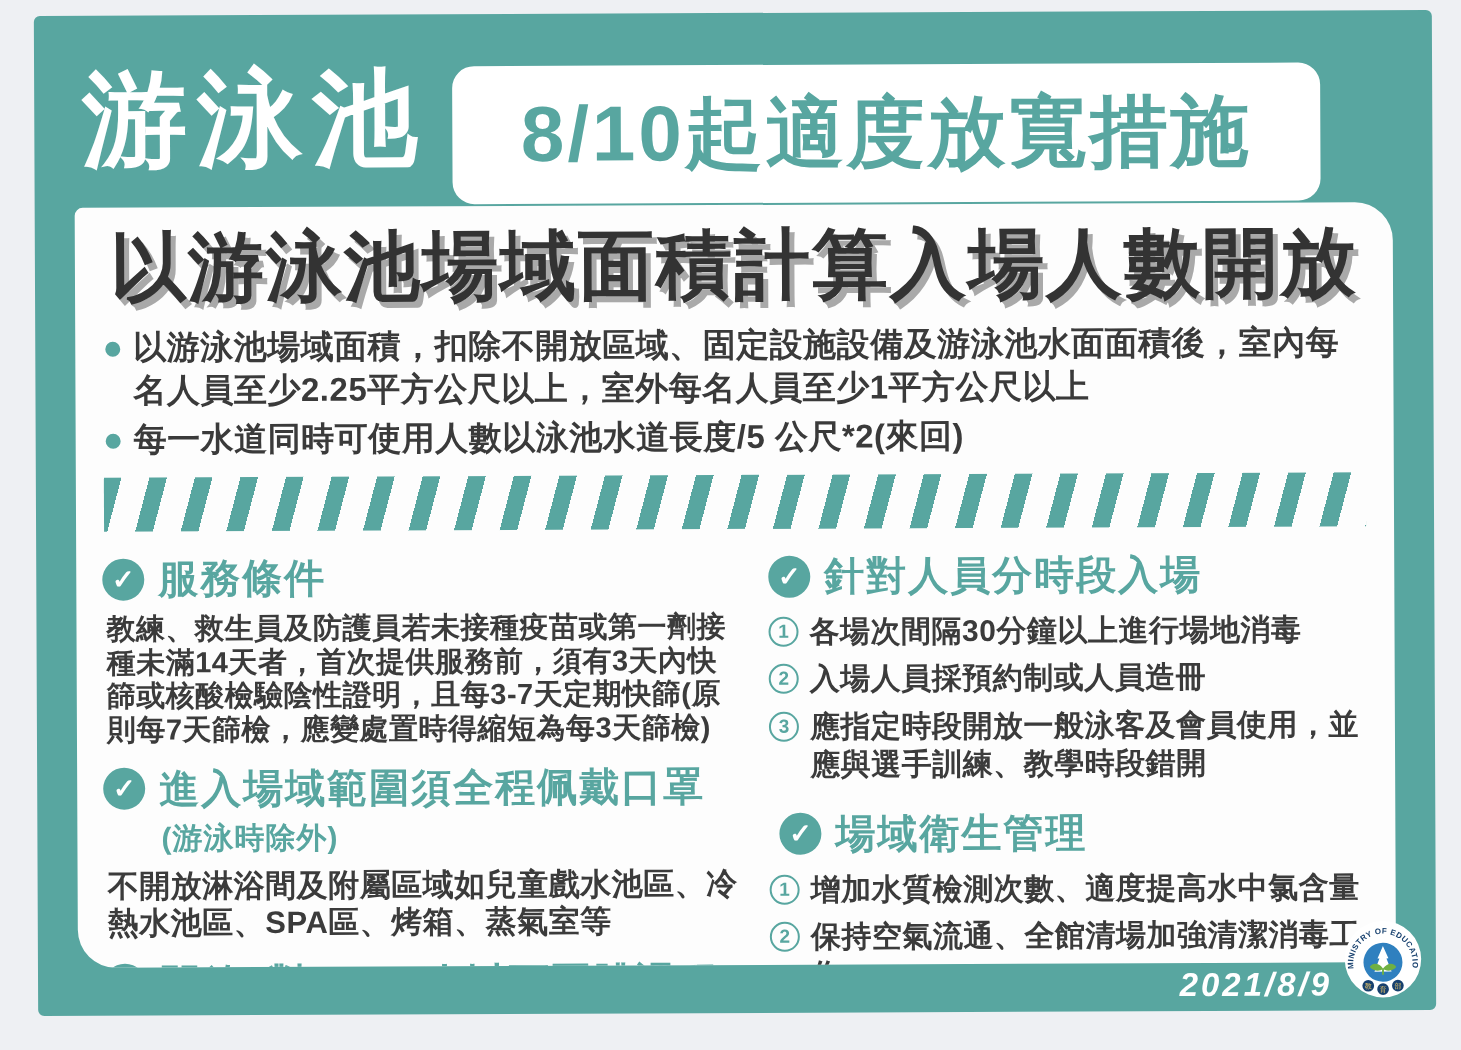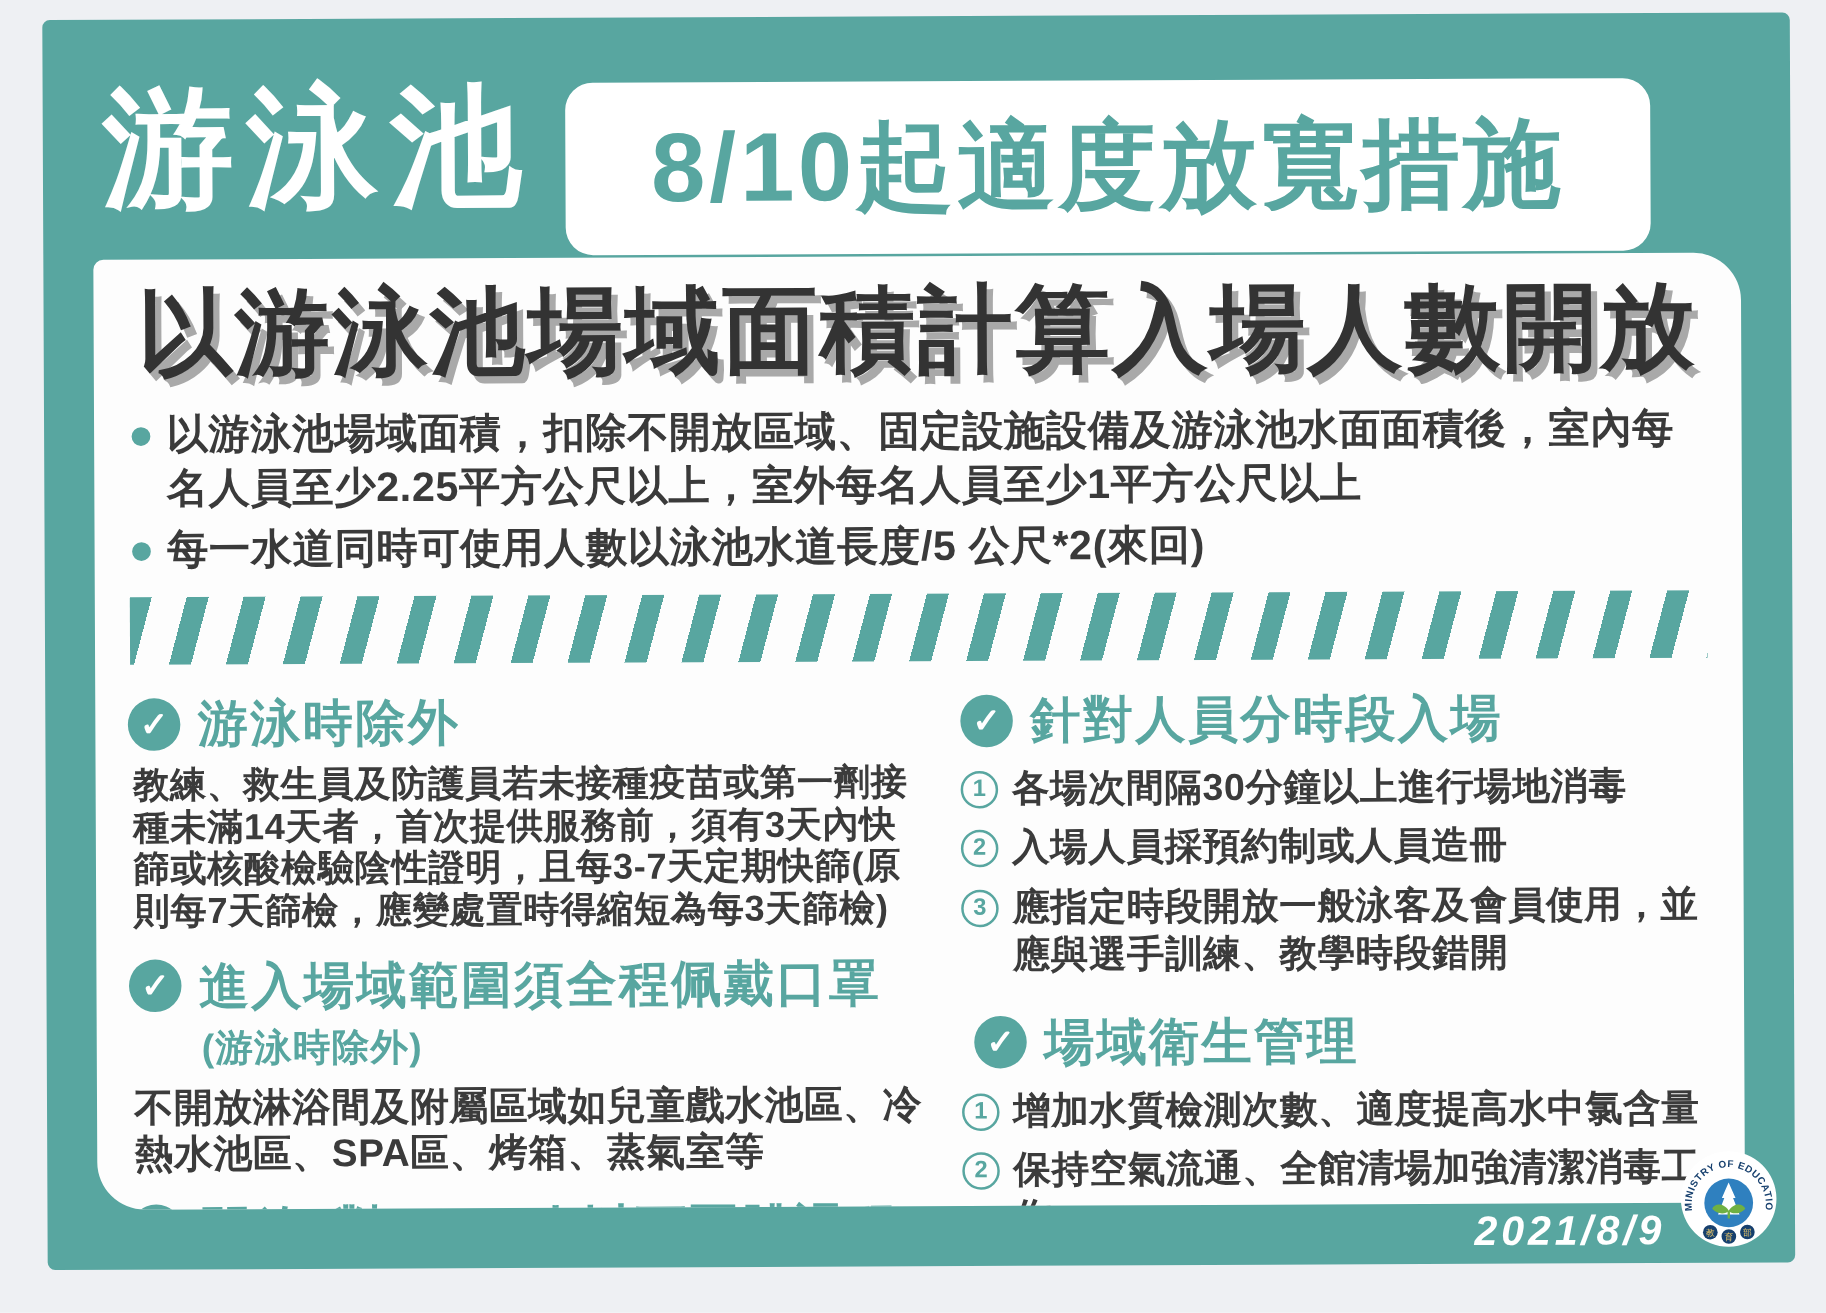--- a/index.html
+++ b/index.html
@@ -89,21 +89,21 @@
       </div>
 
       <div class="stripes"></div>
 
       <div class="columns">
 
         <div class="col-left">
 
           <div class="sec-head">
             <span class="check">✓</span>
-            <span class="sec-head-label">游泳時除外</span>
+            <span class="sec-head-label">服務條件</span>
           </div>
           <div class="body-text">教練、救生員及防護員若未接種疫苗或第一劑接種未滿14天者，首次提供服務前，須有3天內快篩或核酸檢驗陰性證明，且每3-7天定期快篩(原則每7天篩檢，應變處置時得縮短為每3天篩檢)</div>
 
           <div class="sec-head">
             <span class="check">✓</span>
             <span class="sec-head-label">進入場域範圍須全程佩戴口罩</span>
           </div>
           <div class="sub-head">(游泳時除外)</div>
           <div class="body-text loose">不開放淋浴間及附屬區域如兒童戲水池區、冷熱水池區、SPA區、烤箱、蒸氣室等</div>
 

